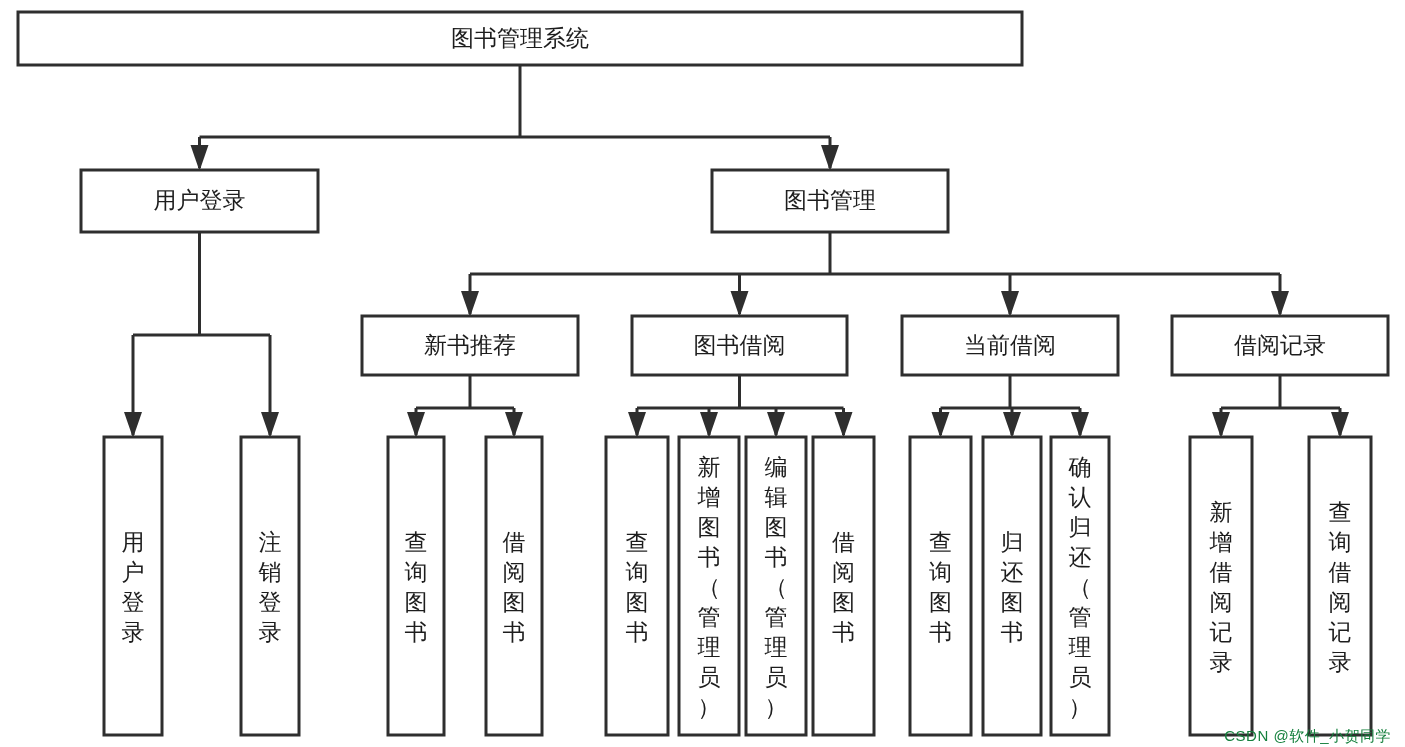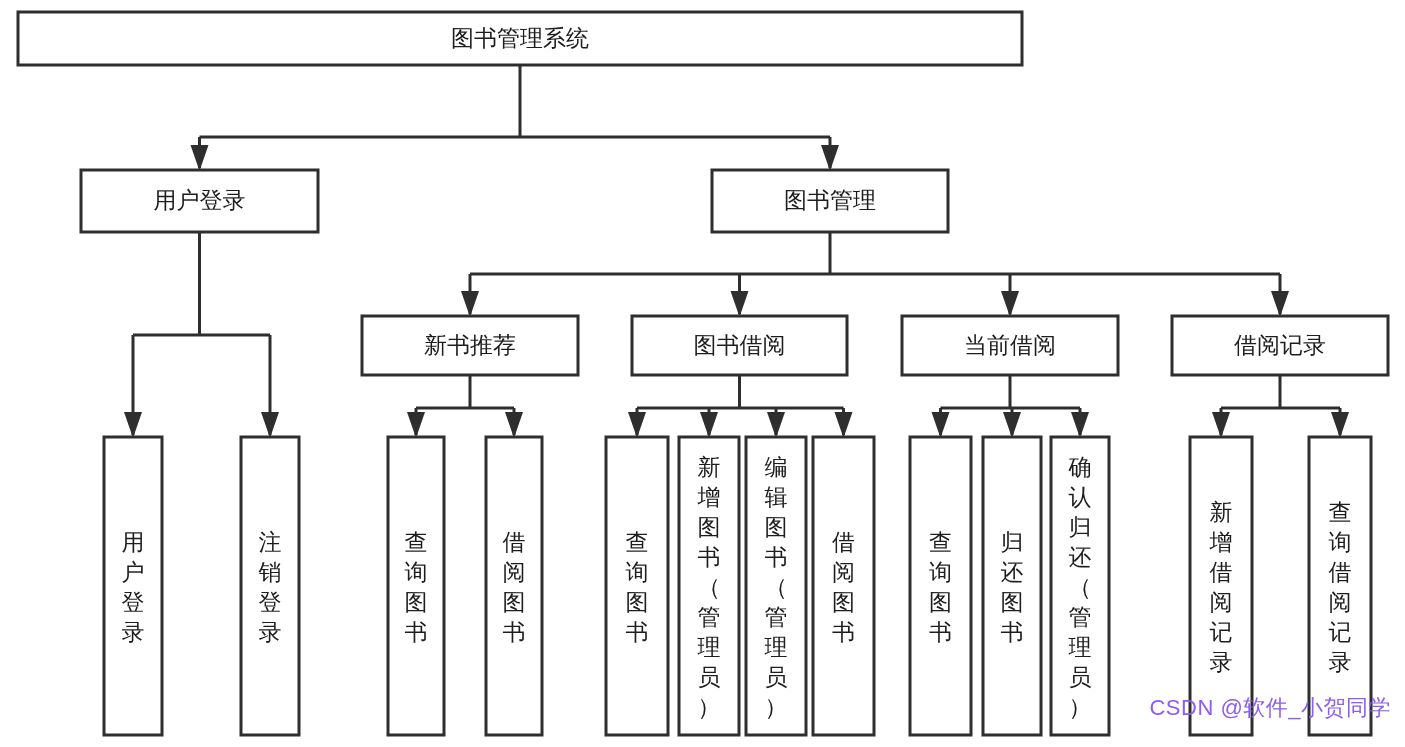--- a/index.html
+++ b/index.html
@@ -50,24 +50,24 @@
   }
   .node-label-vertical {
     font-family: "Liberation Sans", "DejaVu Sans", sans-serif;
     fill: #1d1d1d;
     font-size: 23px;
     text-anchor: middle;
   }
   .watermark {
     position: absolute;
     right: 14px;
-    bottom: 24px;
-    font-family: "Liberation Sans", "DejaVu Sans", sans-serif;
-    font-size: 22px;
-    color: #8b5cf6;
+    bottom: 1px;
+    font-family: "Liberation Sans", "DejaVu Sans", sans-serif;
+    font-size: 15px;
+    color: #15803d;
     white-space: nowrap;
     letter-spacing: 0.5px;
     pointer-events: none;
   }
 </style>
 </head>
 <body>
 
 <div id="diagram-root">
   <svg id="tree-svg" viewBox="0 0 1405 747">

